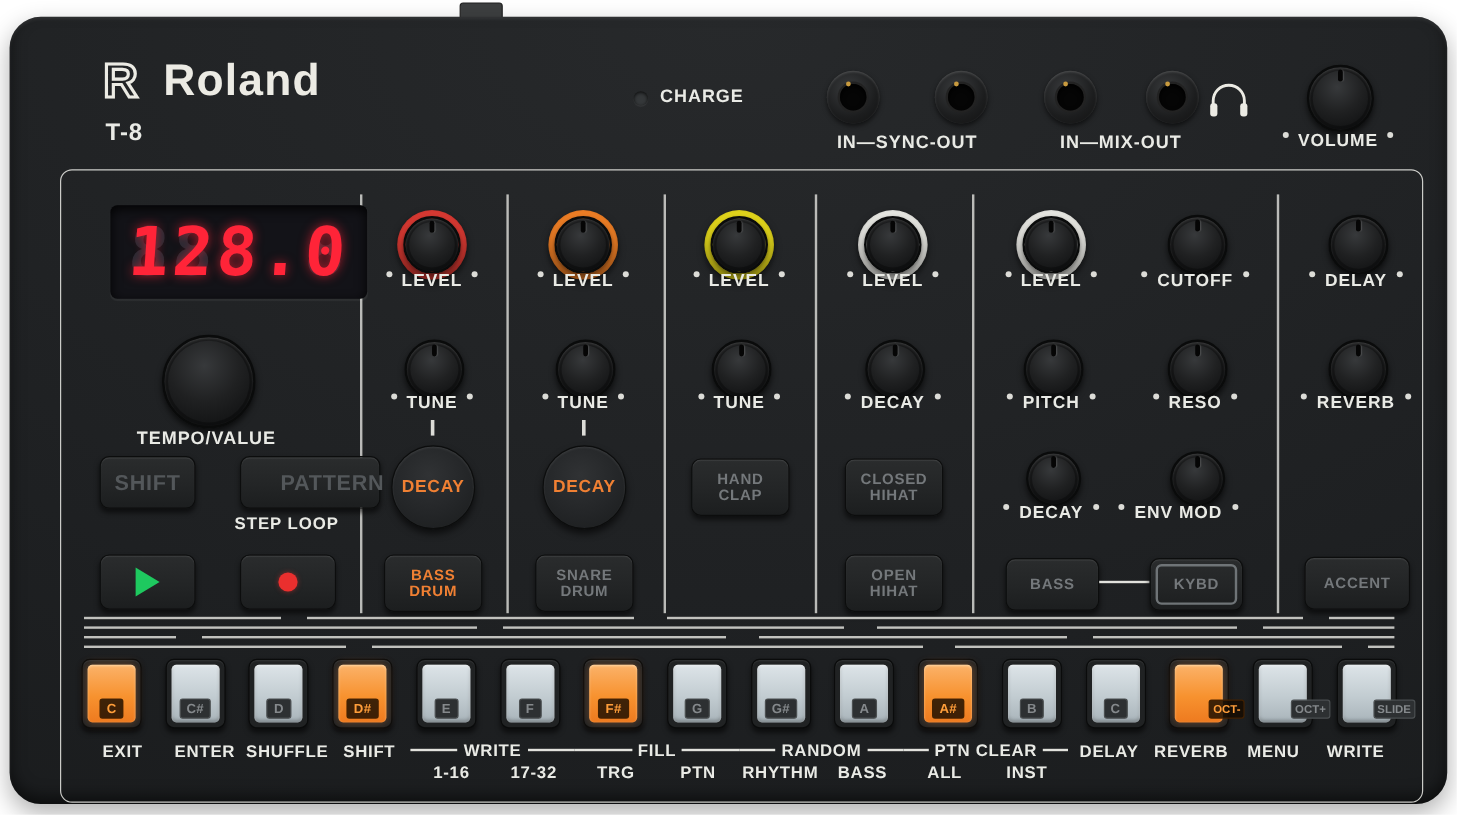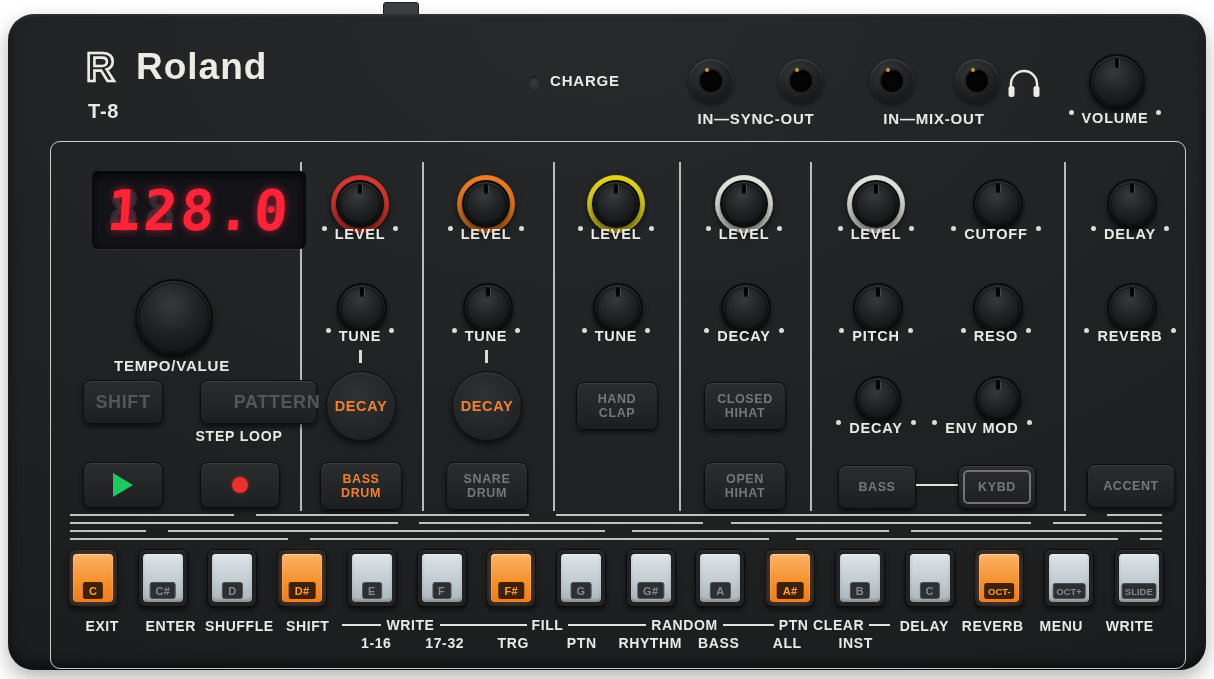--- a/index.html
+++ b/index.html
@@ -53,21 +53,21 @@
   .digits.lit{color:#ff2438;text-shadow:0 0 9px rgba(255,36,56,.65);}
   
   .slines .sline{position:absolute;left:62px;width:1092px;height:2px;}
   .step{width:50px;height:58px;border-radius:7px;background:#202223;border:1px solid #0a0b0b;padding:4px;box-sizing:border-box;
     box-shadow:0 3px 4px rgba(0,0,0,.55), inset 0 1px 1px rgba(255,255,255,.08);}
   .pad{position:relative;width:100%;height:100%;border-radius:4px;background:linear-gradient(180deg,#dde4e8 0%,#c2ccd1 55%,#a9b4ba 100%);box-shadow:inset 0 1px 2px rgba(255,255,255,.5), inset 0 -2px 3px rgba(0,0,0,.25);}
   .step.lit .pad{background:linear-gradient(180deg,#fbb269 0%,#f7922f 55%,#ee7a1f 100%);box-shadow:inset 0 1px 2px rgba(255,235,200,.6), 0 0 8px rgba(246,140,62,.35);}
   .tag{position:absolute;bottom:3px;left:50%;transform:translateX(-50%);padding:1.5px 5px;border-radius:2.5px;font-weight:bold;font-size:11px;letter-spacing:.3px;
     color:#85898c;background:#2d3032;border:1px solid #4b4f51;white-space:nowrap;}
   .step.lit .tag{color:#ff9e3a;background:rgba(22,11,0,.82);border:1px solid rgba(70,34,0,.9);}
-  .tag.wide{font-size:9.5px;padding:1.5px 2.5px;letter-spacing:0;}
+  .tag.wide{font-size:9.5px;padding:1.5px 2.5px;letter-spacing:0;margin-left:23px;}
   .steprow{left:60px;top:535px;width:1096px;display:flex;justify-content:space-between;}
   
   .footer{left:60px;top:602px;width:1096px;display:flex;color:#e9eae5;font-weight:bold;font-size:14px;letter-spacing:.6px;}
   .fs{width:6.25%;text-align:center;padding-top:2px;box-sizing:border-box;}
   .fg{width:12.5%;box-sizing:border-box;}
   .fg .trow{display:flex;align-items:center;height:17px;}
   .fg .dash{flex:1;height:2px;background:#e2e2dd;}
   .fg .gtitle{margin:0 5px;white-space:nowrap;}
   .fg .subs{display:flex;margin-top:2px;}
   .fg .subs span{flex:1;text-align:center;}

